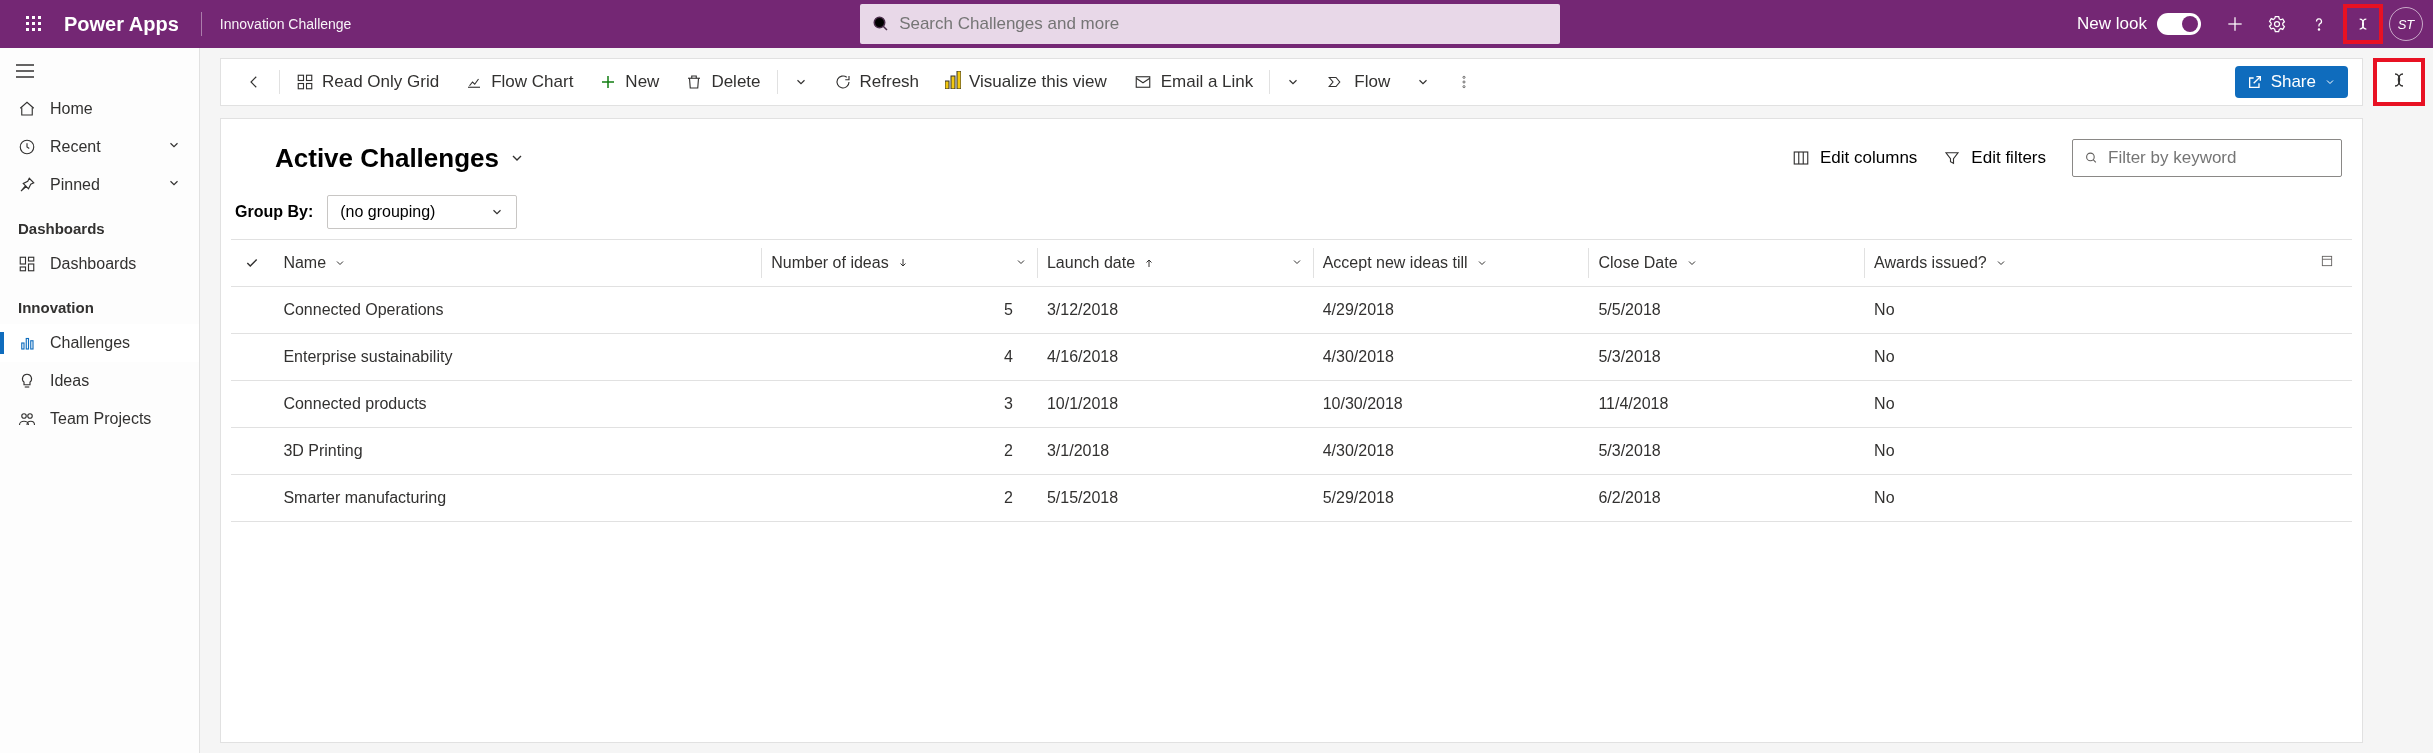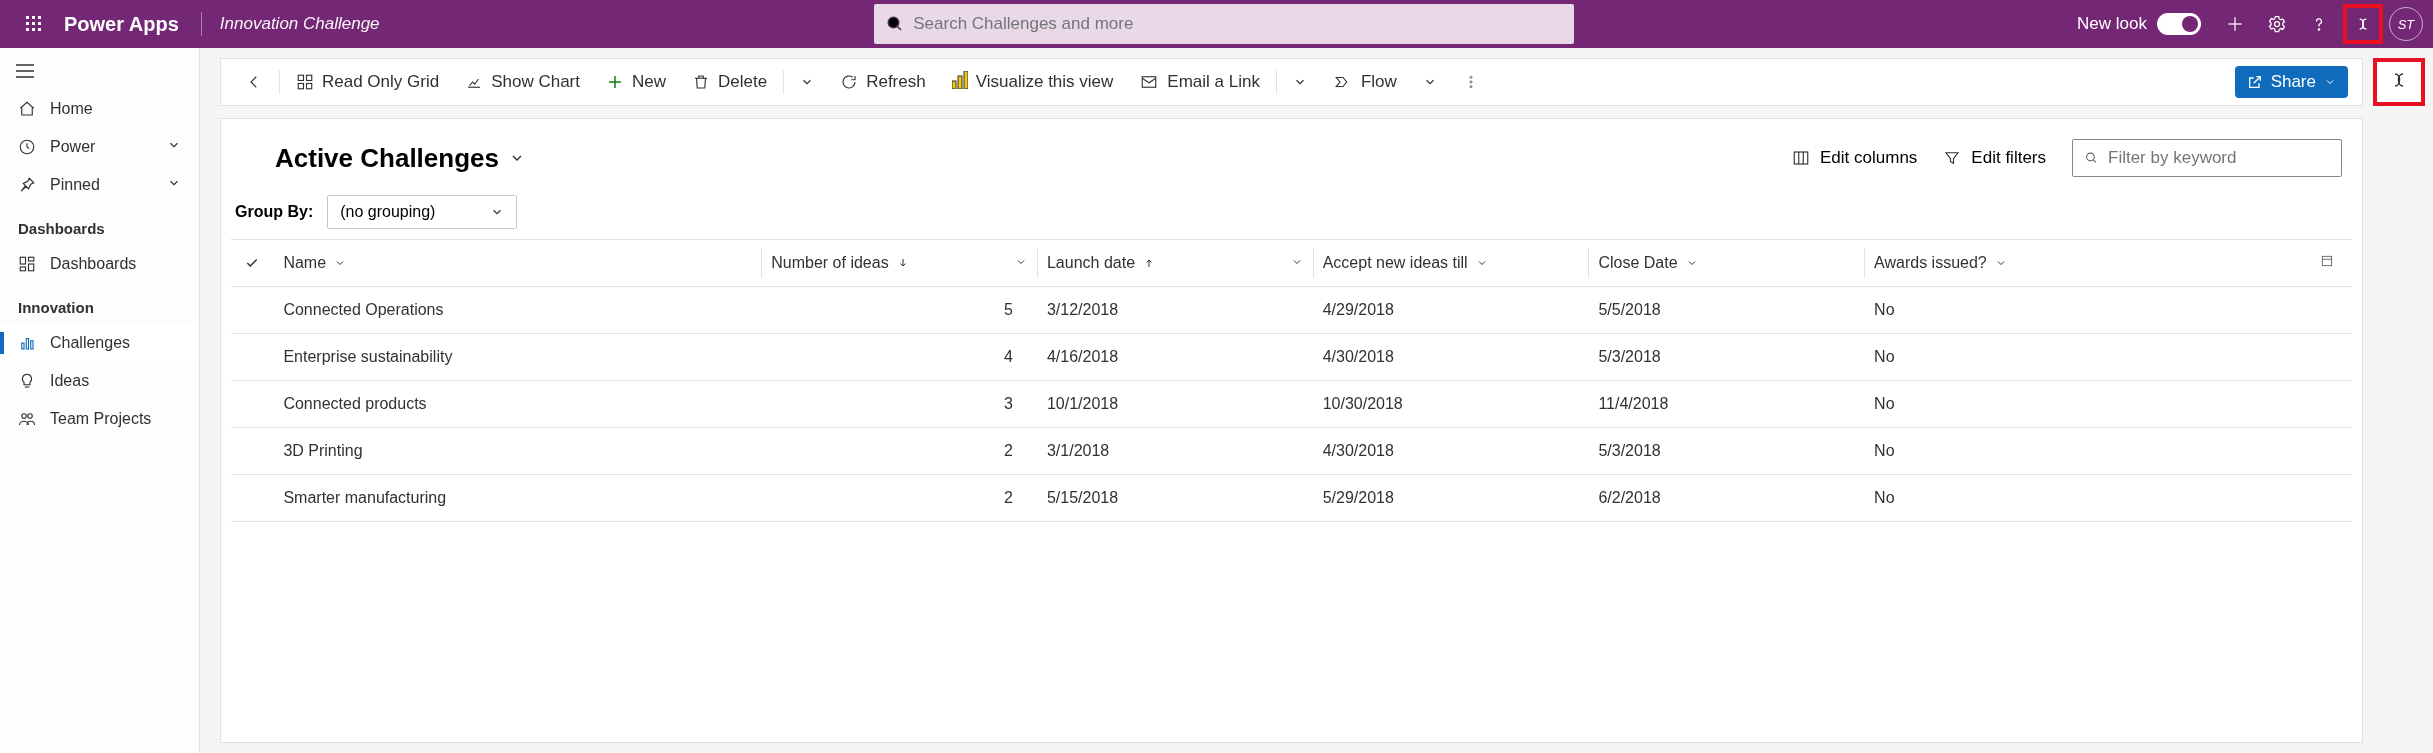--- a/index.html
+++ b/index.html
@@ -17,21 +17,21 @@
   
   .header {
     display: flex; align-items: center;
     height: 48px; background: var(--purple); color: #fff;
     padding: 0 10px;
   }
   .header .waffle { width: 48px; display:flex; align-items:center; justify-content:center; }
   .waffle svg { fill:#fff; }
   .header .brand { font-weight:600; font-size:20px; padding: 0 16px 0 6px; }
   .header .vline { width:1px; height:24px; background:rgba(255,255,255,.4); margin:0 6px; }
-  .header .appname { font-size:17px; padding:0 12px; opacity:.95;font-style:italic; }
+  .header .appname { font-size:14px; padding:0 12px; opacity:.95; }
   .header .spacer { flex:1; }
   .search-wrap { width:700px; height:40px; background:var(--purple-light); display:flex; align-items:center; padding:0 12px; color:#4b2e4b; border-radius:2px; margin: 0 auto; }
   .search-wrap svg { stroke:#4b2e4b; }
   .search-wrap input { border:0; background:transparent; flex:1; font-size:17px; color:#4b2e4b; outline:none; }
   .header .right { display:flex; align-items:center; gap:6px; padding-left:20px; }
   .toggle-wrap { display:flex; align-items:center; gap:10px; font-size:17px; margin-right:10px; }
   .toggle { width:44px; height:22px; border-radius:20px; background:#fff; position:relative; }
   .toggle .knob { position:absolute; width:16px; height:16px; border-radius:50%; background:var(--purple); top:3px; right:3px; }
   .hicon { width:36px; height:36px; display:flex; align-items:center; justify-content:center; border-radius:2px; }
   .hicon svg { stroke:#fff; fill:none; }
@@ -184,21 +184,21 @@
         </span>
       <span>Home</span>
     </div>
     <div class="nav-item">
       <span class="icon">
           <svg width="18" height="18" viewBox="0 0 24 24" fill="none" stroke="#323130" stroke-width="1.5">
             <circle cx="12" cy="12" r="9"></circle>
             <path d="M12 7v5l3 2"></path>
           </svg>
         </span>
-      <span>Power</span>
+      <span>Recent</span>
       <span class="chev"><svg width="14" height="14" viewBox="0 0 24 24" fill="none" stroke="#323130" stroke-width="2">
             <path d="M6 9l6 6 6-6"></path>
           </svg></span>
     </div>
     <div class="nav-item">
       <span class="icon">
           <svg width="18" height="18" viewBox="0 0 24 24" fill="none" stroke="#323130" stroke-width="1.5">
             <path d="M15 3l6 6-4 2-3 6-4-4-6 7 7-6-4-4 6-3z"></path>
           </svg>
         </span>
@@ -279,21 +279,21 @@
             <rect x="3" y="14" width="7" height="7"></rect>
             <rect x="14" y="14" width="7" height="7"></rect>
           </svg>
         <span>Read Only Grid</span>
       </div>
       <div class="cmd">
         <svg width="18" height="18" viewBox="0 0 24 24" stroke-width="1.5">
             <path d="M4 19h16"></path>
             <path d="M6 17l4-5 3 3 5-7"></path>
           </svg>
-        <span>Show Chart</span>
+        <span>Flow Chart</span>
       </div>
       <div class="cmd green">
         <svg width="18" height="18" viewBox="0 0 24 24" stroke-width="2">
             <line x1="12" y1="4" x2="12" y2="20"></line>
             <line x1="4" y1="12" x2="20" y2="12"></line>
           </svg>
         <span>New</span>
       </div>
       <div class="cmd">
         <svg width="18" height="18" viewBox="0 0 24 24" stroke-width="1.5">

